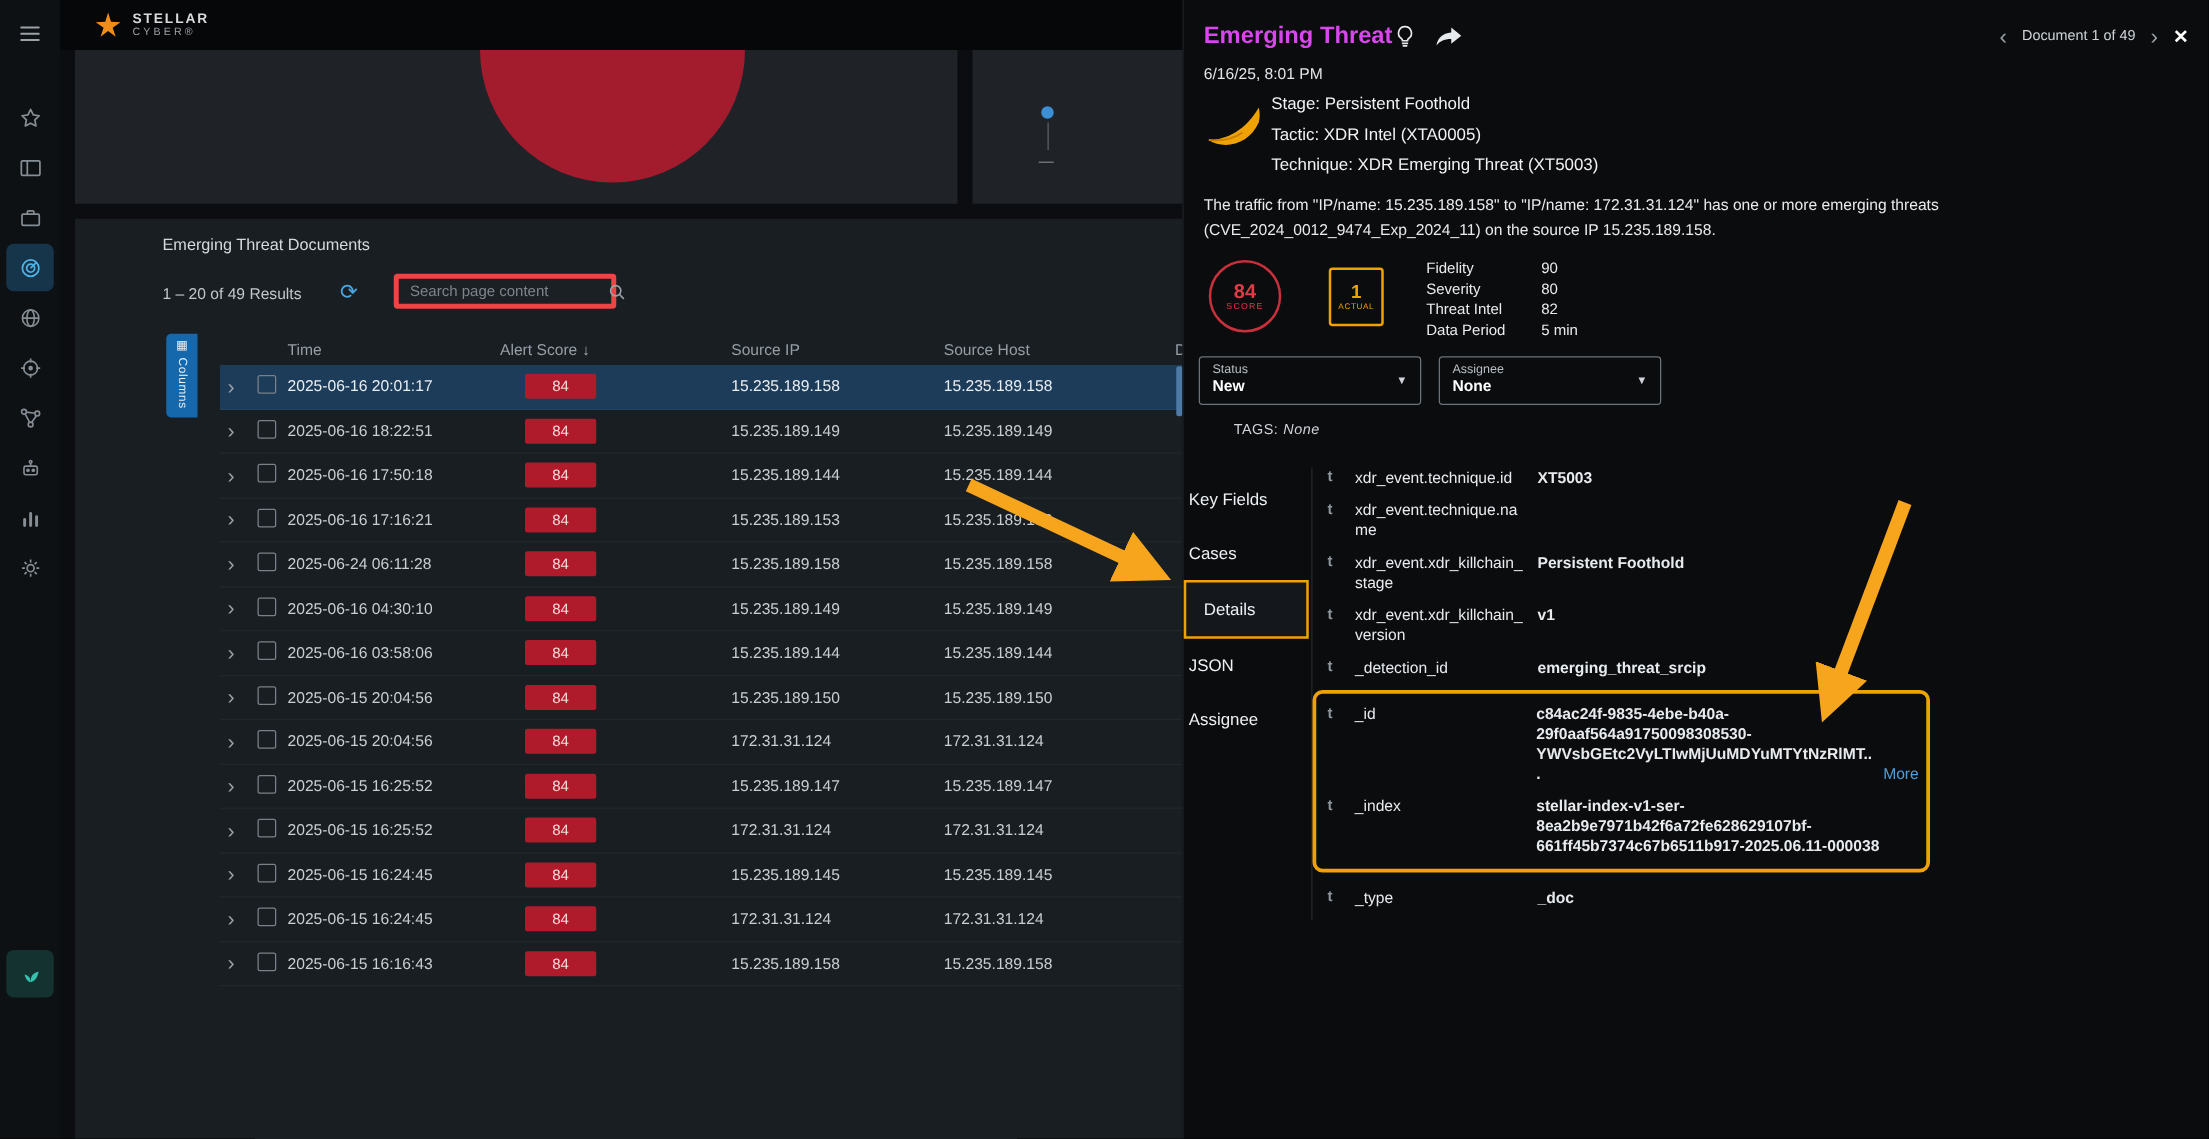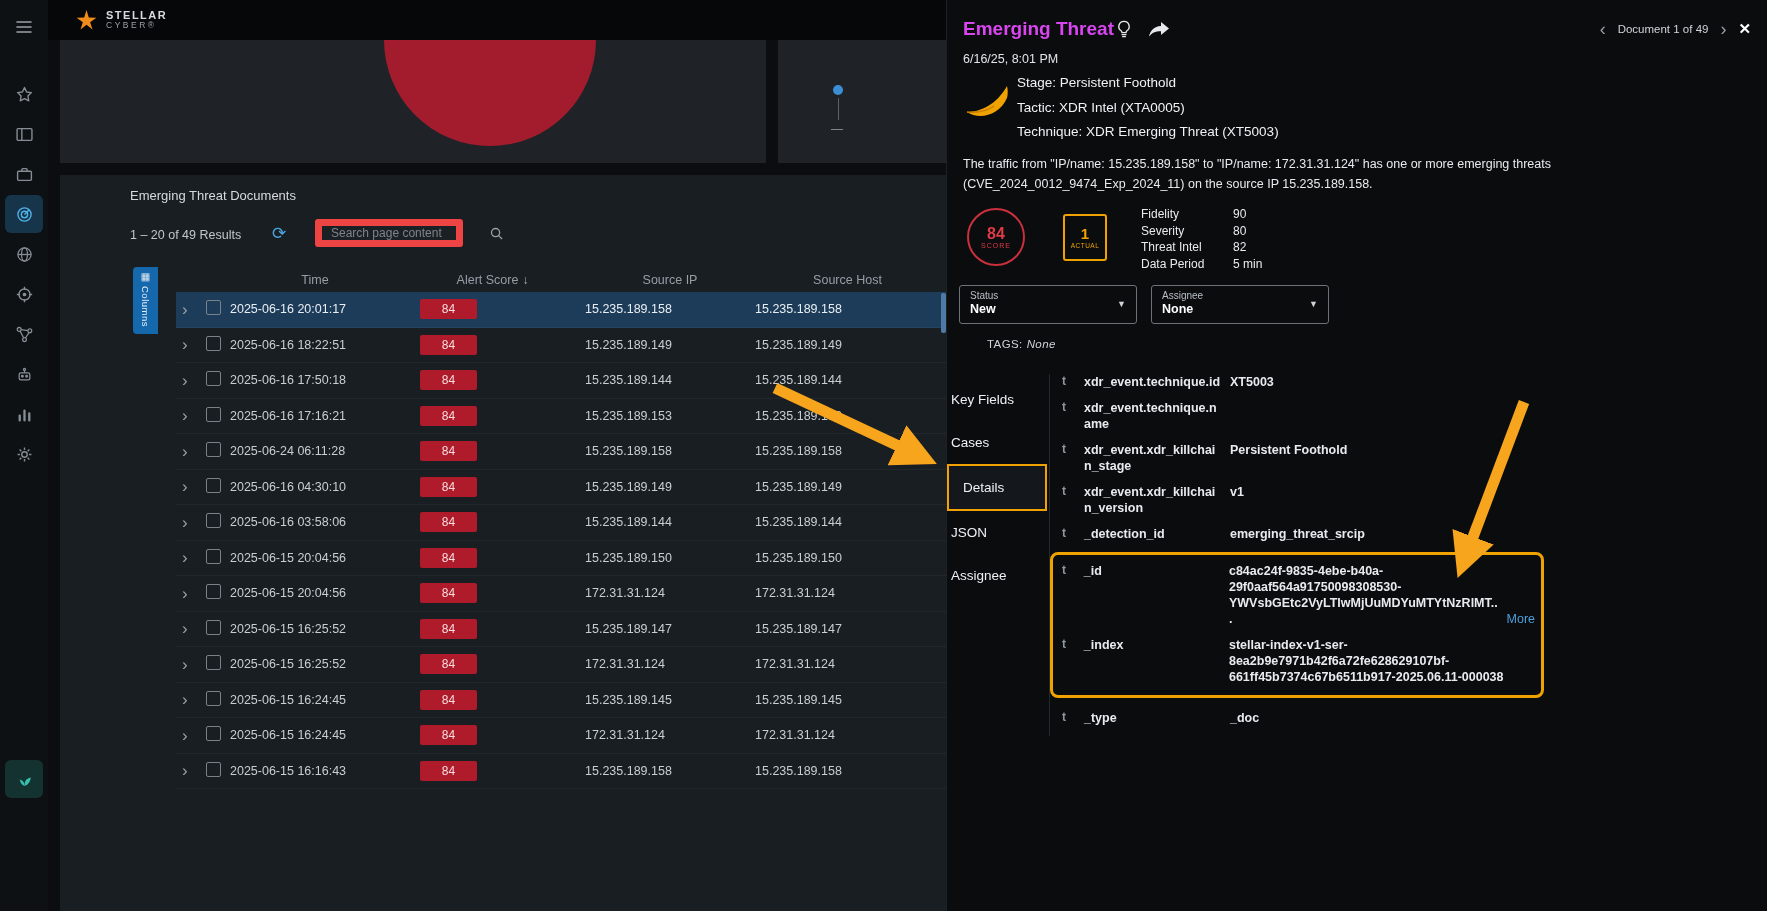--- a/index.html
+++ b/index.html
@@ -29,32 +29,32 @@
   .slider-card { position:absolute; left:778px; top:40px; width:168px; height:123px; background:#1f2328; }
   .slider-dot { position:absolute; left:55px; top:45px; width:10px; height:10px; border-radius:50%; background:#3c8fd4; cursor:pointer; }
   .slider-track { position:absolute; left:59.5px; top:58px; width:1px; height:22px; background:#5b6268; }
   .slider-minus { position:absolute; left:53px; top:82px; color:#8a9199; font-size:12px; cursor:pointer; }
 
   
   .docs-card { position:absolute; left:60px; top:175px; width:886px; height:736px; background:#191e23; }
   .docs-title { position:absolute; left:70px; top:13px; font-size:13px; color:#d6dadd; }
   .results { position:absolute; left:70px; top:53px; font-size:12.5px; color:#c2c7cb; }
   .refresh { position:absolute; left:212px; top:48px; font-size:17px; color:#4ba7e0; cursor:pointer; }
-  .searchbox { position:absolute; left:255px; top:44px; width:148px; height:28px; background:#1b2025; border:7px solid #ef4444; border-radius:3px; display:flex; align-items:center; }
+  .searchbox { position:absolute; left:255px; top:44px; width:178px; height:28px; background:#1b2025; border:4px solid #ef4444; border-radius:3px; display:flex; align-items:center; }
   .searchbox input { flex:1; background:transparent; border:none; outline:none; color:#c7ccd1; font-size:12px; padding:0 4px 0 9px; font-family:"Liberation Sans",sans-serif; }
   .searchbox input::placeholder { color:#7d848b; }
   .searchbox .mag { margin-right:8px; color:#9aa1a8; display:flex; }
 
   .columns-tab { position:absolute; left:73px; top:92px; width:25px; height:67px; background:#1668ad; border-radius:4px 0 0 4px; display:flex; flex-direction:column; align-items:center; padding-top:5px; cursor:pointer; }
   .columns-grid { color:#dfe9f2; font-size:10px; line-height:1; }
   .columns-txt { writing-mode:vertical-rl; font-size:9.5px; color:#e8eff5; margin-top:4px; letter-spacing:.5px; }
 
   .table { position:absolute; left:116px; top:92px; width:770px; }
   .t-head, .t-row { display:grid; grid-template-columns:22px 32px 170px 185px 170px 185px 170px; align-items:center; }
-  .t-head { height:25px; color:#969ea6; font-size:12.5px;text-align:center; }
+  .t-head { height:25px; color:#969ea6; font-size:12.5px; }
   .t-head .hcell { cursor:pointer; }
   .sort { font-size:12px; margin-left:4px; color:#aab1b8; }
   .t-row { height:35.5px; font-size:12.5px; color:#c9ced3; border-bottom:1px solid rgba(255,255,255,0.045); cursor:pointer; }
   .t-row.selected { background:#1d3c59; color:#e9eef3; }
   .c-exp { color:#9aa1a8; font-size:17px; padding-left:6px; line-height:1; }
   .chk { display:inline-block; width:15px; height:15px; border:1px solid #79818a; border-radius:2px; margin-left:8px; }
   .badge { display:inline-block; width:57px; height:20px; line-height:20px; text-align:center; background:#b01b2c; color:#f2dcdc; font-size:12px; border-radius:2px; margin-left:20px; }
   .v-thumb { position:absolute; right:0; top:118px; width:5px; height:40px; background:#4e7ba6; border-radius:2px; cursor:pointer; }
 
   
@@ -95,21 +95,21 @@
   .p-tags { position:absolute; left:40px; top:338px; font-size:11.5px; color:#d0d4d8; letter-spacing:.4px; }
   .p-tags .tagval { font-style:italic; margin-left:4px; }
 
   .p-tabs { position:absolute; left:0; top:378px; width:100px; }
   .tab { padding:14px 0 14px 4px; font-size:13.5px; color:#eef1f4; cursor:pointer; }
   .tab.active { border:2px solid #f0a202; background:#14181c; padding-left:14px; }
 
   .p-fields { position:absolute; left:102px; top:374px; width:548px; padding-left:12px; border-left:1px solid #23282d; }
   .f-row { display:flex; margin-bottom:10px; line-height:1.28; }
   .f-icon { width:22px; color:#8f969c; font-size:12px; font-weight:bold; }
-  .f-key { width:146px; font-size:12.5px; font-weight:700; color:#e8ebee; overflow-wrap:anywhere; padding-right:8px; }
+  .f-key { width:146px; font-size:12.5px; font-weight:400; color:#e8ebee; overflow-wrap:anywhere; padding-right:8px; }
   .f-valwrap { width:308px; display:flex; align-items:flex-start; }
   .f-val { flex:1; font-size:12.5px; font-weight:600; color:#e8ebee; overflow-wrap:anywhere; }
   .more { color:#4d9fdd; font-size:12.5px; margin-left:6px; align-self:flex-end; cursor:pointer; white-space:nowrap; }
   .hl-box { border:3px solid #f0a202; border-radius:8px; margin:2px 0 12px -12px; padding:8px 6px 0 9px; width:494px; }
 
   .annotations { position:absolute; left:0; top:0; width:1767px; height:911px; pointer-events:none; z-index:40; }
 </style>
 </head>
 <body>
 

